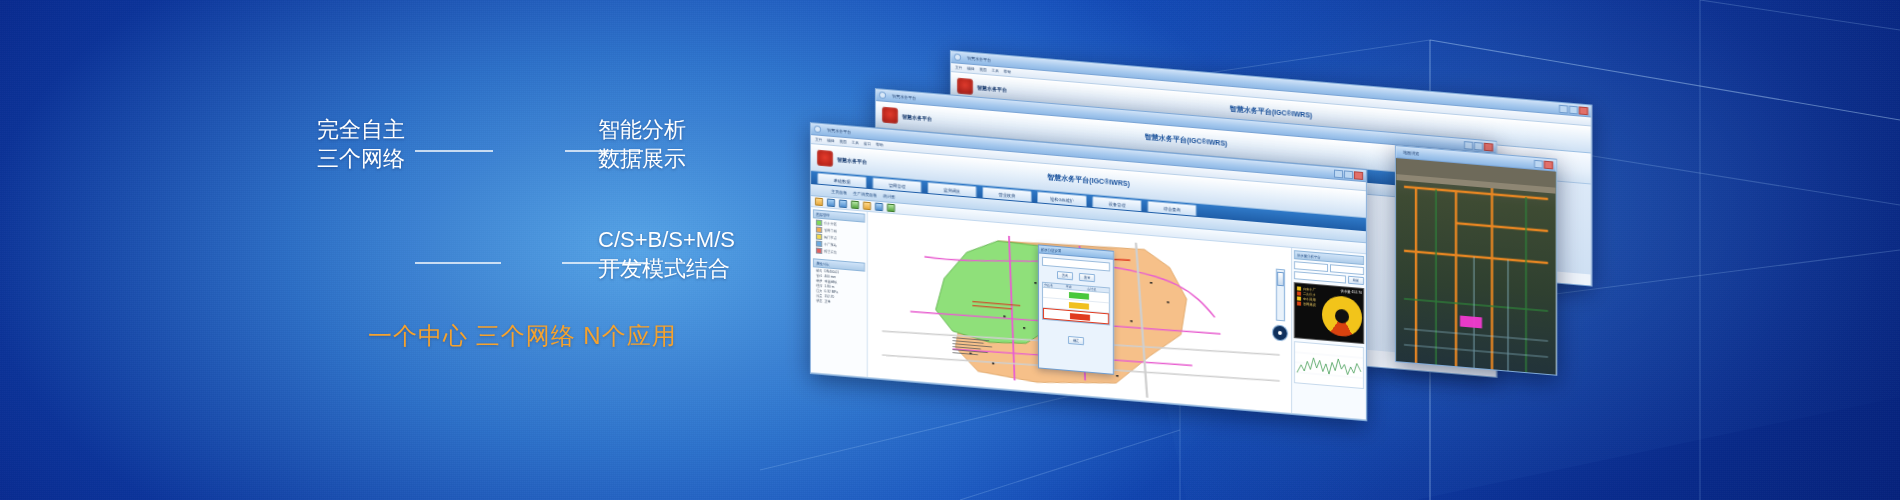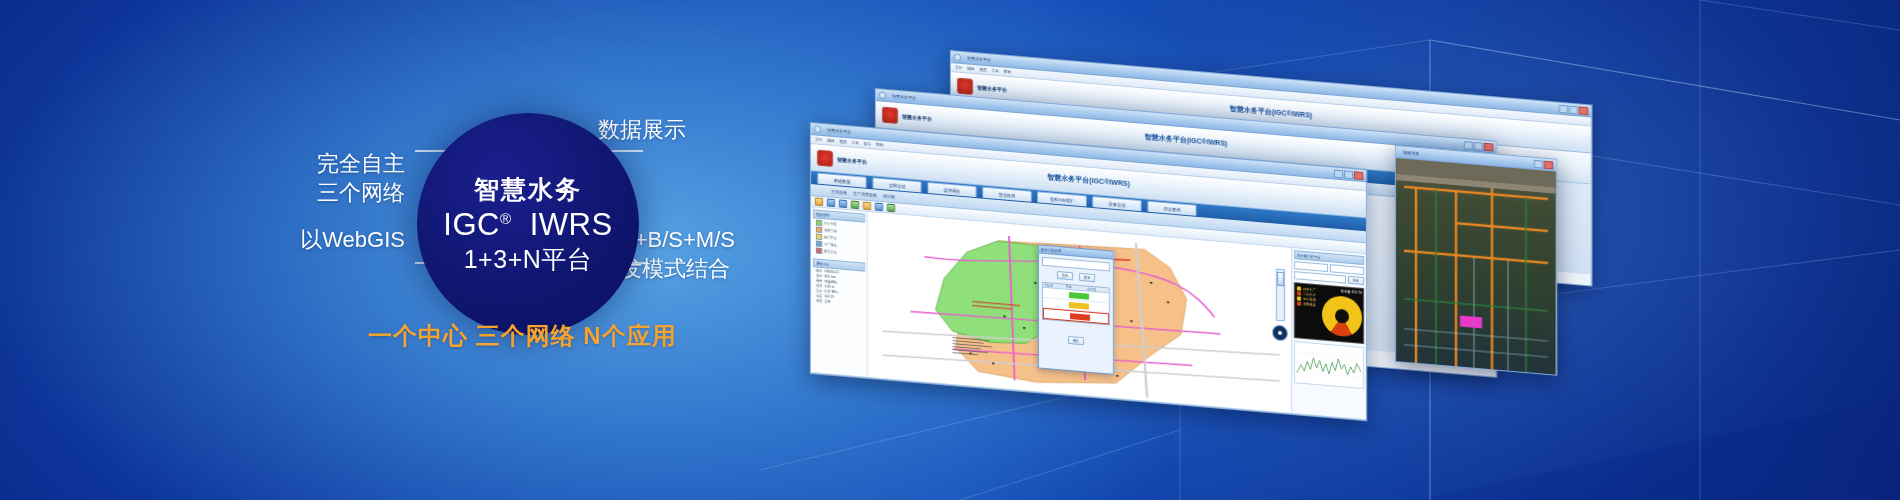--- a/index.html
+++ b/index.html
@@ -50,34 +50,34 @@
   .circle .c2{font-size:31px;font-weight:400;letter-spacing:0.5px;margin-bottom:3px;white-space:nowrap;}
   .circle .c2 sup{font-size:15px;vertical-align:super;}
   .circle .c3{font-size:25px;font-weight:400;letter-spacing:0.5px;}
 
   .lbl{
     position:absolute;color:#ffffff;font-size:22px;line-height:1.32;font-weight:500;
     text-shadow:0 1px 3px rgba(0,20,70,0.35);white-space:nowrap;
   }
   .lbl.left{text-align:right;}
   .lbl.right{text-align:left;}
-  .lbl-tl{left:-55px;top:10px;width:180px;margin-top:34px;}
+  .lbl-tl{left:-55px;top:10px;width:180px;}
   .lbl-bl{left:-55px;top:120px;width:180px;}
   .lbl-tr{left:318px;top:10px;width:230px;}
   .lbl-br{left:318px;top:120px;width:250px;}
 
   .rule{position:absolute;height:2px;background:rgba(255,255,255,0.72);}
   .rule-tl{left:135px;top:45px;width:78px;}
   .rule-bl{left:135px;top:157px;width:86px;}
   .rule-tr{left:285px;top:45px;width:78px;}
   .rule-br{left:282px;top:157px;width:86px;}
 
   .tagline{
     position:absolute;left:368px;top:320px;
-    color:#f5a22e;font-size:24px;font-weight:700;letter-spacing:1px;
+    color:#f5a22e;font-size:24px;font-weight:400;letter-spacing:1px;
     text-shadow:0 1px 3px rgba(40,20,0,0.25);white-space:nowrap;
   }
 
   
   .shots{position:absolute;left:800px;top:50px;width:1060px;height:330px;}
   .win{
     position:absolute;background:#eef4fb;border:1px solid #7fa9d8;
     box-shadow:0 6px 22px rgba(0,10,45,0.45);overflow:hidden;
     transform-origin:left center;
   }
@@ -201,40 +201,35 @@
 
   <div class="cluster">
 
     <div class="lbl left lbl-tl">
       <div>完全自主</div>
       <div>三个网络</div>
     </div>
     <div class="rule rule-tl"></div>
 
     <div class="lbl left lbl-bl">
-      <div>以WebGIS</div>
     </div>
     <div class="rule rule-bl"></div>
 
     <div class="lbl right lbl-tr">
+      <div>智能分析</div>
       <div>数据展示</div>
     </div>
     <div class="rule rule-tr"></div>
 
     <div class="lbl right lbl-br">
       <div>C/S+B/S+M/S</div>
       <div>开发模式结合</div>
     </div>
     <div class="rule rule-br"></div>
 
-    <div class="circle">
-      <div class="c1">智慧水务</div>
-      <div class="c2"><span>IGC</span><sup>®</sup>&nbsp;&nbsp;<span>IWRS</span></div>
-      <div class="c3">1+3+N平台</div>
-    </div>
   </div>
 
   <div class="tagline">一个中心  三个网络  N个应用</div>
 
   <div class="shots">
 
     <div class="win" style="left:150px;top:0px;width:640px;height:180px;
                 transform:matrix(1,0.09,0,1,0,0) skewY(0.0deg) rotate(0deg);
                 transform:matrix3d(1,0.085,0,0,0,1,0,0,0,0,1,0,0,0,0,1);">
       <div class="tbar">

